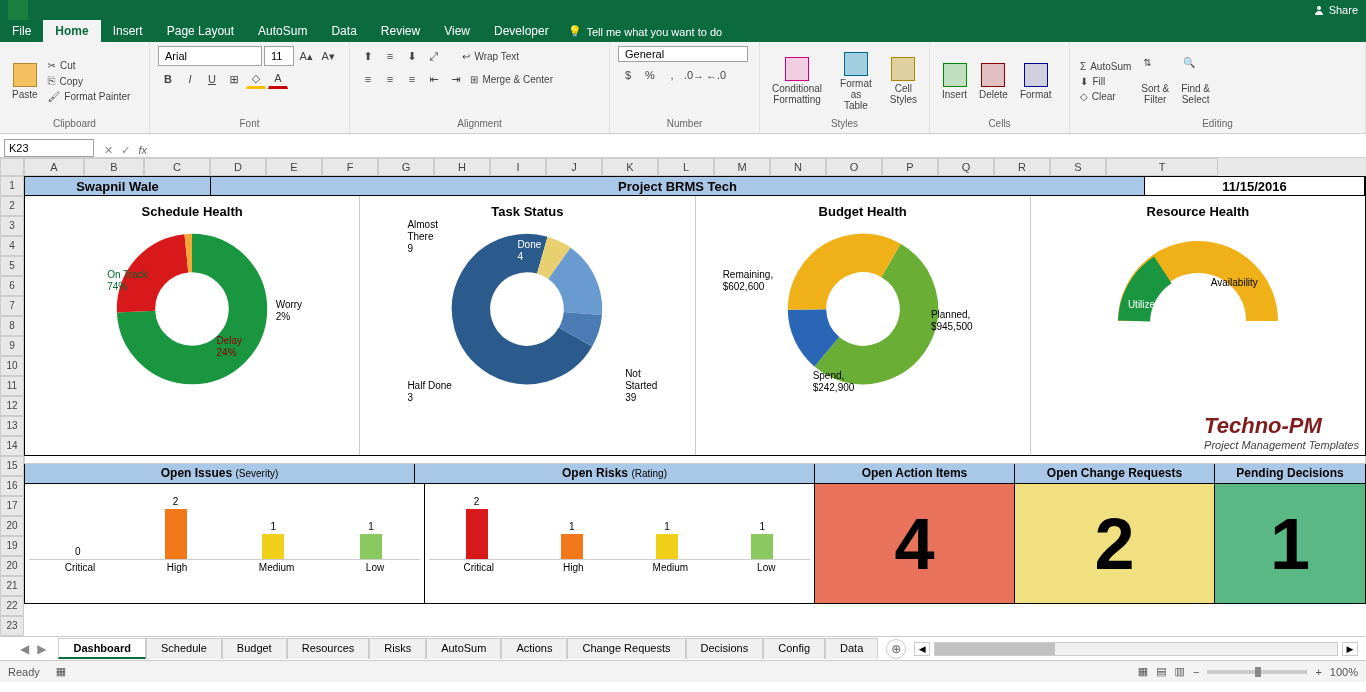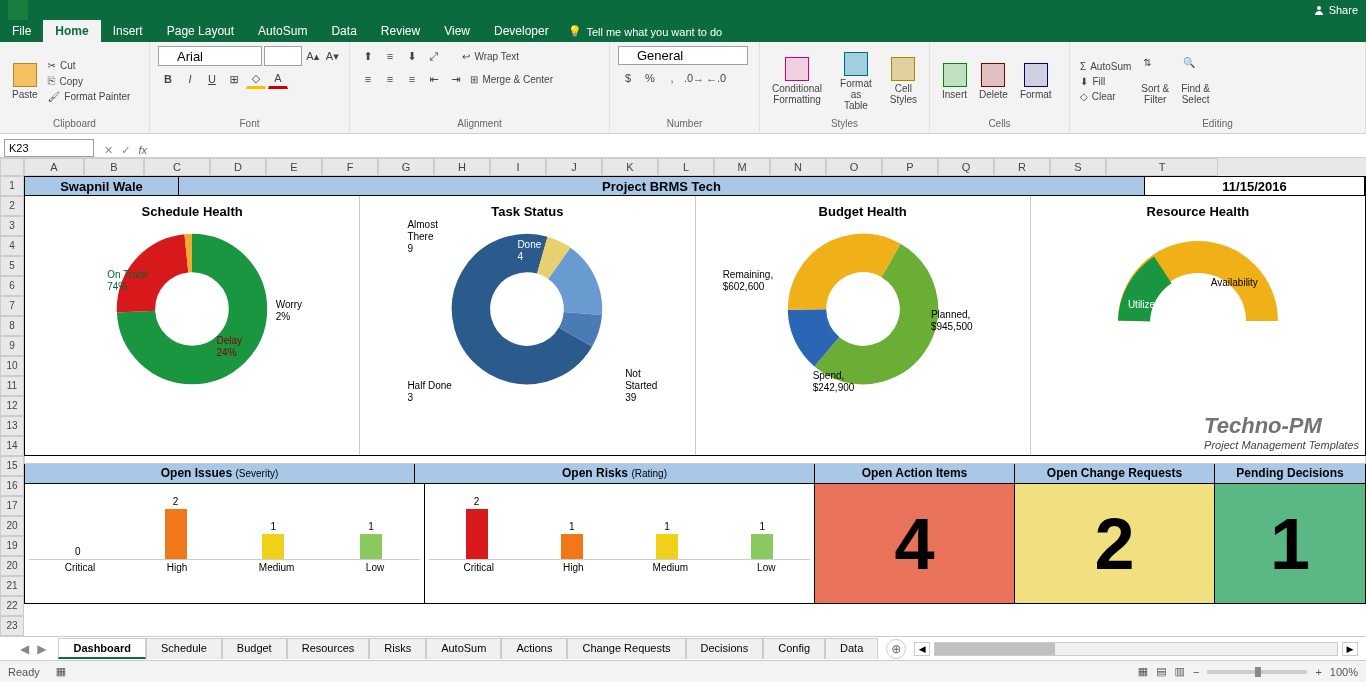--- a/index.html
+++ b/index.html
@@ -10,21 +10,21 @@
 .tab{padding:4px 12px;color:#fff;font-size:12px;cursor:pointer}
 .tab.active{background:#f3f3f3;color:#0b6b3e;font-weight:600}
 .tellme{color:#fff;font-size:11px;padding:4px 8px;display:flex;align-items:center;gap:4px}
 .ribbon{height:92px;background:#f3f3f3;border-bottom:1px solid #d0d0d0;display:flex}
 .group{border-right:1px solid #e0e0e0;padding:4px 8px 2px;display:flex;flex-direction:column;justify-content:space-between}
 .group-label{font-size:10px;color:#666;text-align:center;padding:2px 0}
 .group-body{flex:1;display:flex;align-items:center;gap:4px}
 .btn{display:flex;flex-direction:column;align-items:center;gap:2px;cursor:pointer;padding:2px 4px;font-size:10px;color:#444}
 .btn-sm{font-size:10px;color:#444;display:flex;align-items:center;gap:4px;cursor:pointer;padding:1px 2px}
 .ic-lg{width:24px;height:24px;display:inline-block}
-.sel{border:1px solid #a0a0a0;background:#fff;font-size:13px;padding:1px 18px}
+.sel{border:1px solid #a0a0a0;background:#fff;font-size:11px;padding:1px 6px}
 .hr-btn{width:20px;height:20px;border:1px solid transparent;display:flex;align-items:center;justify-content:center;cursor:pointer;font-size:11px;color:#444}
 .formula-bar{height:24px;border-bottom:1px solid #d0d0d0;display:flex;align-items:flex-end;background:#fff}
 .namebox{width:90px;border:1px solid #a0a0a0;padding:2px 4px;font-size:11px;margin-left:4px}
 .fx-icons{display:flex;gap:8px;padding:0 10px;color:#888;font-size:11px}
 .fx{width:20px;color:#666;font-style:italic}
 .formula-input{flex:1;border:none;padding:2px;font-size:11px}
 .sheet{height:478px;position:relative;overflow:hidden}
 .col-headers{height:18px;display:flex;background:#e8e8e8}
 .rowcol-corner{width:24px;border:1px solid #ccc;background:#e8e8e8}
 .col-h{border:1px solid #ccc;text-align:center;font-size:11px;color:#444;line-height:16px}
@@ -33,21 +33,21 @@
 .cells{position:absolute;left:24px;top:18px;right:0}
 .dash-row{height:20px;display:flex;border:1px solid #000}
 .dash-cell{border-right:1px solid #000;display:flex;align-items:center;justify-content:center;font-size:13px;font-weight:700;background:#a9c8e8}
 .charts-row{height:260px;display:flex;border:1px solid #000;border-top:none;background:#fff}
 .chart-cell{flex:1;border-right:1px solid #ccc;position:relative;padding:8px}
 .chart-title{text-align:center;font-weight:700;font-size:13px;margin-bottom:4px}
 .donut{position:relative;width:160px;height:160px;margin:10px auto}
 .donut svg{width:100%;height:100%}
 .lbl{position:absolute;font-size:10px;text-align:left;line-height:1.2}
 .logo-brand{position:absolute;bottom:4px;right:6px;text-align:left}
-.logo-brand .t1{font-size:22px;font-weight:700;color:#737373;font-style:italic}
+.logo-brand .t1{font-size:22px;font-weight:700;color:#7f1d1d;font-style:italic}
 .logo-brand .t2{font-size:11px;color:#444;font-style:italic}
 .mid-row{height:20px;display:flex;border:1px solid #000;border-top:none}
 .mid-cell{border-right:1px solid #000;text-align:center;font-size:12px;font-weight:700;background:#a9c8e8;line-height:18px}
 .mid-sub{font-weight:400;font-size:10px}
 .bot-row{height:120px;display:flex;border:1px solid #000;border-top:none}
 .bar-chart{position:relative;padding:4px}
 .bars{display:flex;justify-content:space-around;align-items:flex-end;height:72px;border-bottom:1px solid #ccc}
 .bar-item{display:flex;flex-direction:column;align-items:center;gap:2px}
 .bar-val{font-size:10px}
 .bar-rect{width:22px}
@@ -311,21 +311,21 @@
       <div class="row-h">20</div>
       <div class="row-h">19</div>
       <div class="row-h">20</div>
       <div class="row-h">21</div>
       <div class="row-h">22</div>
       <div class="row-h">23</div>
     </div>
   <div class="cells">
 
     <div class="dash-row">
-      <div class="dash-cell" style="width:154px">Swapnil Wale</div>
+      <div class="dash-cell" style="width:186px">Swapnil Wale</div>
       <div class="dash-cell" style="flex:1">Project BRMS Tech</div>
       <div class="dash-cell" style="width:220px;background:#fff">11/15/2016</div>
     </div>
 
     <div class="charts-row">
       <div class="chart-cell">
         <div class="chart-title">Schedule Health</div>
         <div class="donut">
           <svg viewBox="0 0 100 100">
               <circle cx="50" cy="50" r="35" fill="none" stroke="#1a9641" stroke-width="24" stroke-dasharray="163 220" transform="rotate(-90 50 50)"></circle>

